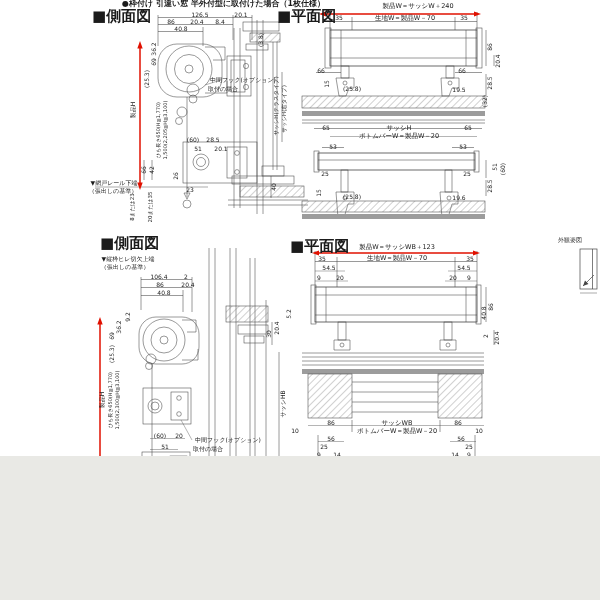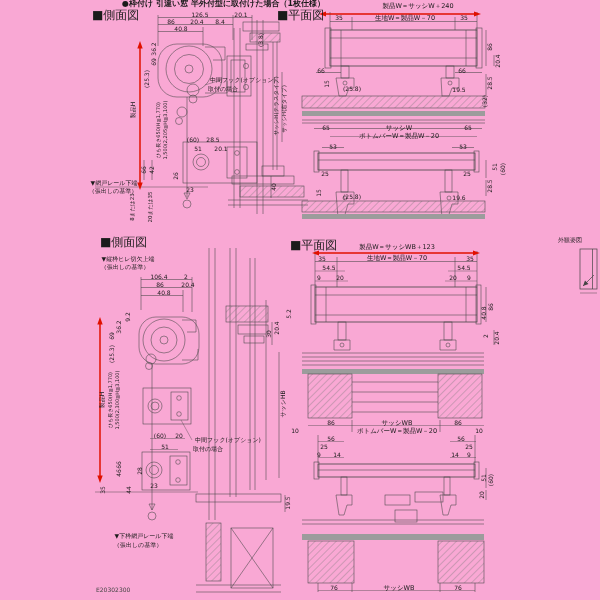--- a/index.html
+++ b/index.html
@@ -1,24 +1,24 @@
 <!DOCTYPE html>
 <html><head>
 <meta charset="utf-8">
 <style>
   *{box-sizing:border-box}
   body{margin:0;background:#e9e9e5}
-  #page{position:relative;width:600px;height:600px;background:#f9a8d4;overflow:hidden;
+  #page{position:relative;width:600px;height:456px;background:#ffffff;overflow:hidden;
         font-family:"DejaVu Sans",sans-serif}
   #art{position:absolute;left:0;top:0}
   .lbl{position:absolute;color:#1b1b1b;white-space:nowrap;line-height:1.05}
   .dim{font-size:6px;transform:translate(-50%,-50%)}
   .dim.v{transform:translate(-50%,-50%) rotate(-90deg)}
   .hdr{font-size:8px;font-weight:600;letter-spacing:0}
-  .vt{font-size:12px;font-weight:400}
+  .vt{font-size:15px;font-weight:700}
   .code{font-size:6px;color:#454545}
   .cap{font-size:6px}
 </style>
 </head>
 <body>
 
 <div id="page">
 
 <svg id="art" width="600" height="600" viewBox="0 0 600 600">
   <defs>
@@ -327,21 +327,21 @@
       <span class="lbl dim" style="left: 321px; top: 71px;">66</span>
       <span class="lbl dim" style="left: 462px; top: 71px;">66</span>
       <span class="lbl dim v" style="left: 327px; top: 84px;">15</span>
       <span class="lbl dim" style="left: 352px; top: 89px;">(25.8)</span>
       <span class="lbl dim" style="left: 459px; top: 90px;">19.5</span>
       <span class="lbl dim v" style="left: 490px; top: 47px;">86</span>
       <span class="lbl dim v" style="left: 498px; top: 61px;">20.4</span>
       <span class="lbl dim v" style="left: 490px; top: 83px;">28.5</span>
       <span class="lbl dim v" style="left: 485px; top: 101px;">(32)</span>
       <span class="lbl dim" style="left: 326px; top: 128px;">65</span>
-      <span class="lbl dim" style="left: 399px; top: 128px; font-size: 6.5px;">サッシW</span>
+      <span class="lbl dim" style="left: 399px; top: 128px; font-size: 6.5px;">サッシH</span>
       <span class="lbl dim" style="left: 468px; top: 128px;">65</span>
       <span class="lbl dim" style="left: 399px; top: 136px; font-size: 6.5px;">ボトムバーW＝製品W－20</span>
       <span class="lbl dim" style="left: 333px; top: 147px;">53</span>
       <span class="lbl dim" style="left: 463px; top: 147px;">53</span>
       <span class="lbl dim" style="left: 325px; top: 174px;">25</span>
       <span class="lbl dim" style="left: 467px; top: 174px;">25</span>
       <span class="lbl dim v" style="left: 495px; top: 167px;">51</span>
       <span class="lbl dim v" style="left: 503px; top: 169px;">(60)</span>
       <span class="lbl dim v" style="left: 490px; top: 186px;">28.5</span>
       <span class="lbl dim v" style="left: 319px; top: 193px;">15</span>

